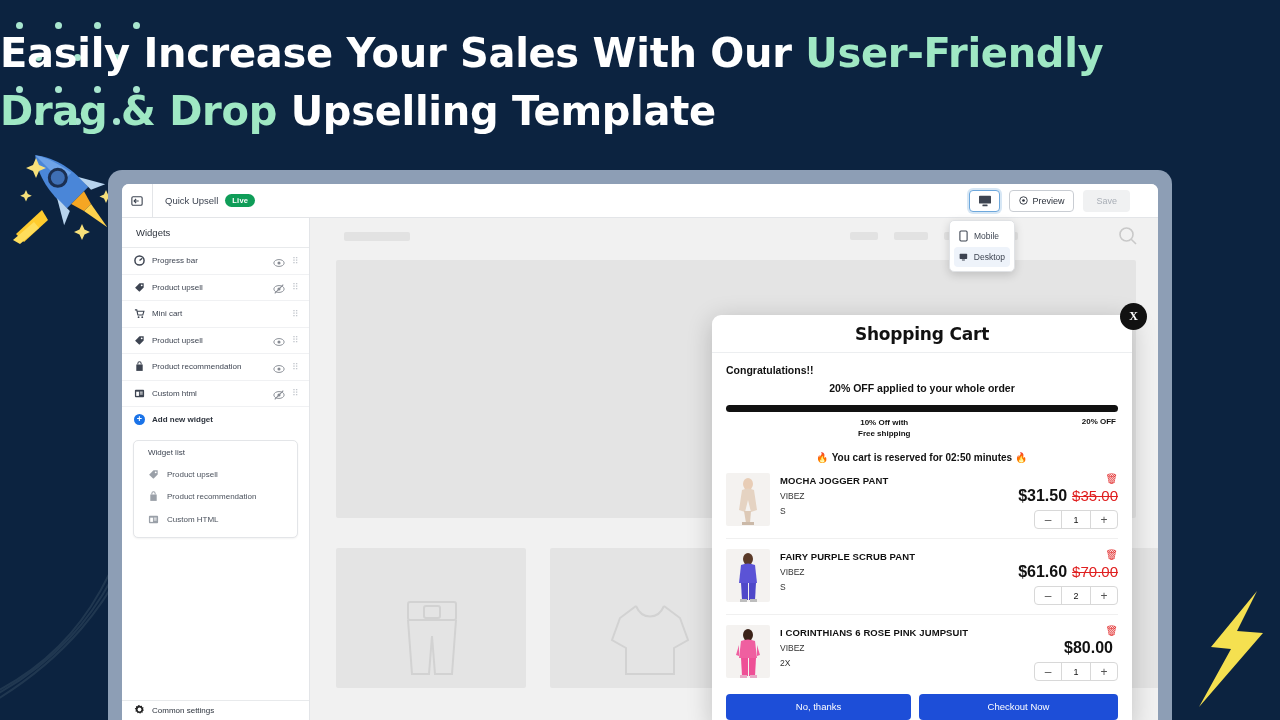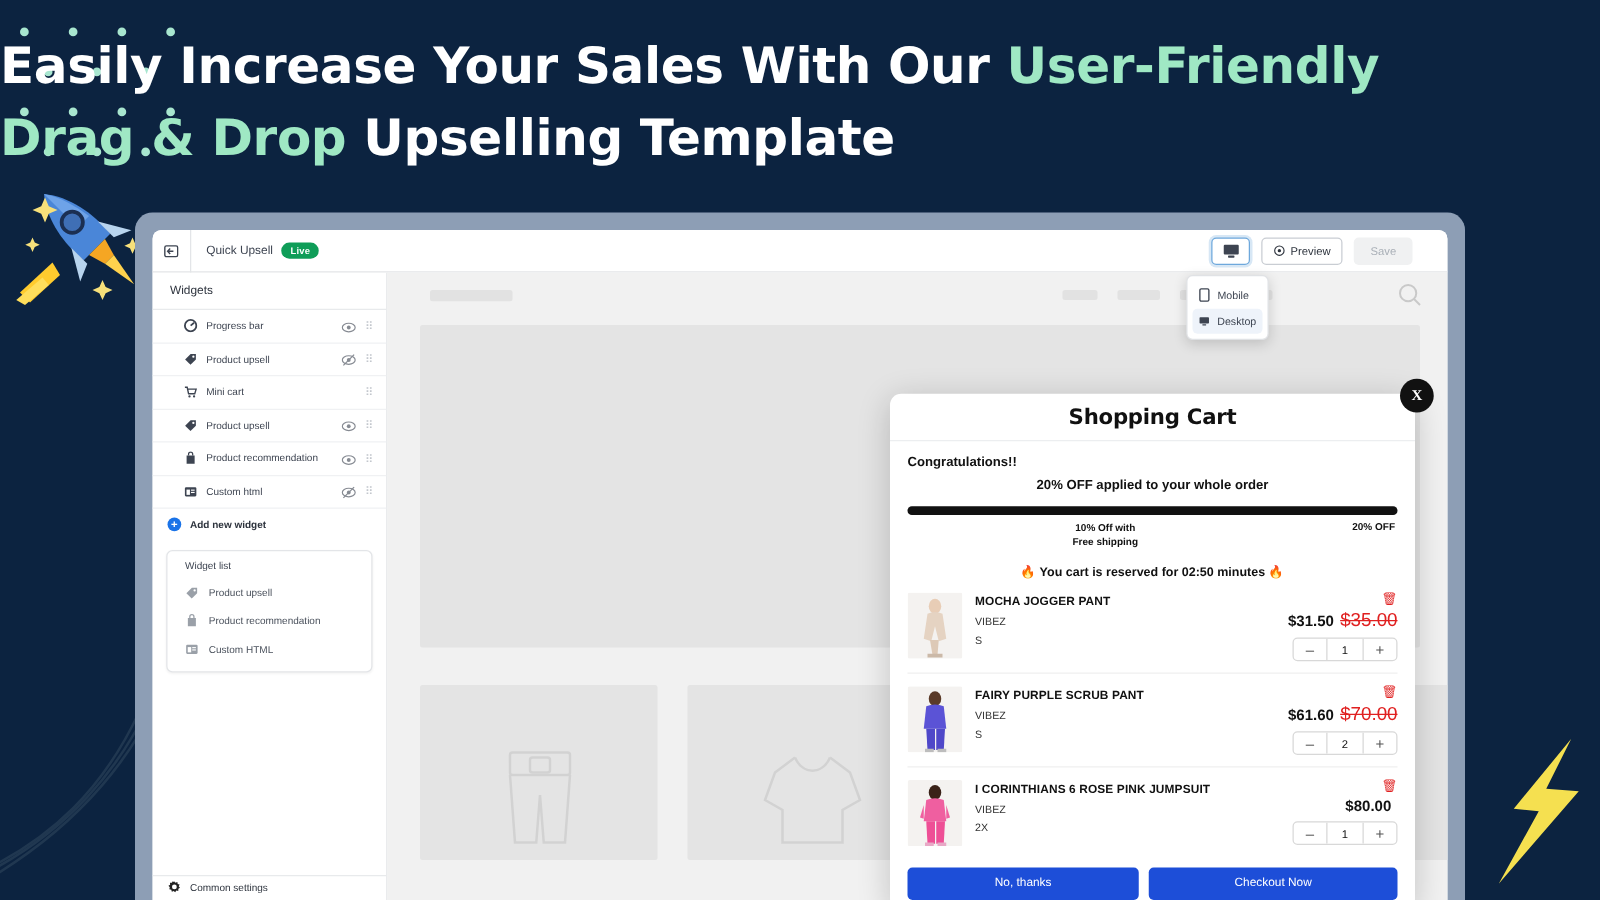--- a/index.html
+++ b/index.html
@@ -102,21 +102,21 @@
     display: flex; flex-direction: column;
   }
   .sb-header {
     height: 30px; display: flex; align-items: center; padding: 0 14px;
     border-bottom: 1px solid #e8eaec;
     font-size: 9.5px; color: #2d333d;
   }
   .sb-list { padding: 0; }
   .sb-row {
     height: 26.5px; display: flex; align-items: center;
-    padding: 0 10px 0 25px; gap: 7px;
+    padding: 0 10px 0 12px; gap: 7px;
     border-bottom: 1px solid #f0f1f3;
   }
   .sb-row .lbl { flex: 1; font-size: 8px; color: #3d4451; }
   .sb-ico { width: 11px; height: 11px; display: flex; align-items: center; justify-content: center; }
   .sb-eye { width: 12px; height: 12px; opacity: .62; }
   .sb-grip { width: 7px; color: #c3c7cd; font-size: 9px; letter-spacing: -1px; }
   .sb-add {
     height: 24px; display: flex; align-items: center; gap: 7px;
     padding: 0 12px; font-size: 8px; color: #2d333d; font-weight: bold;
   }
@@ -184,21 +184,21 @@
 
   .item { display: flex; gap: 10px; padding: 10px 0 9px 0; border-bottom: 1px solid #f0f0f0; }
   .item-thumb { width: 44px; height: 53px; border-radius: 2px; flex-shrink: 0; overflow: hidden; }
   .item-info { flex: 1; padding-top: 2px; }
   .item-title { font-size: 9.5px; font-weight: bold; color: #111; letter-spacing: .1px; }
   .item-brand { font-size: 8.5px; color: #333; margin-top: 5px; }
   .item-variant { font-size: 8.5px; color: #333; margin-top: 5px; }
   .item-right { width: 106px; text-align: right; display: flex; flex-direction: column; align-items: flex-end; }
   .trash { color: #e02020; font-size: 10px; line-height: 11px; }
   .price-row { margin-top: 3px; display: flex; gap: 5px; align-items: baseline; justify-content: flex-end; }
-  .price-now { font-size: 12px; font-weight: bold; color: #111; }
+  .price-now { font-size: 16px; font-weight: bold; color: #111; }
   .price-old { font-size: 15px; font-weight: normal; color: #e02020; text-decoration: line-through; }
   .qty {
     margin-top: 5px; display: flex; align-items: stretch;
     border: 1px solid #d8d8d8; border-radius: 4px; overflow: hidden; height: 19px;
   }
   .qty-btn { width: 26px; display: flex; align-items: center; justify-content: center; font-size: 12px; color: #555; }
   .qty-val { width: 30px; border-left: 1px solid #d8d8d8; border-right: 1px solid #d8d8d8;
              display: flex; align-items: center; justify-content: center; font-size: 9px; color: #111; }
   .subtotal-row { display: flex; justify-content: space-between; padding: 9px 2px 0 2px; }
 

